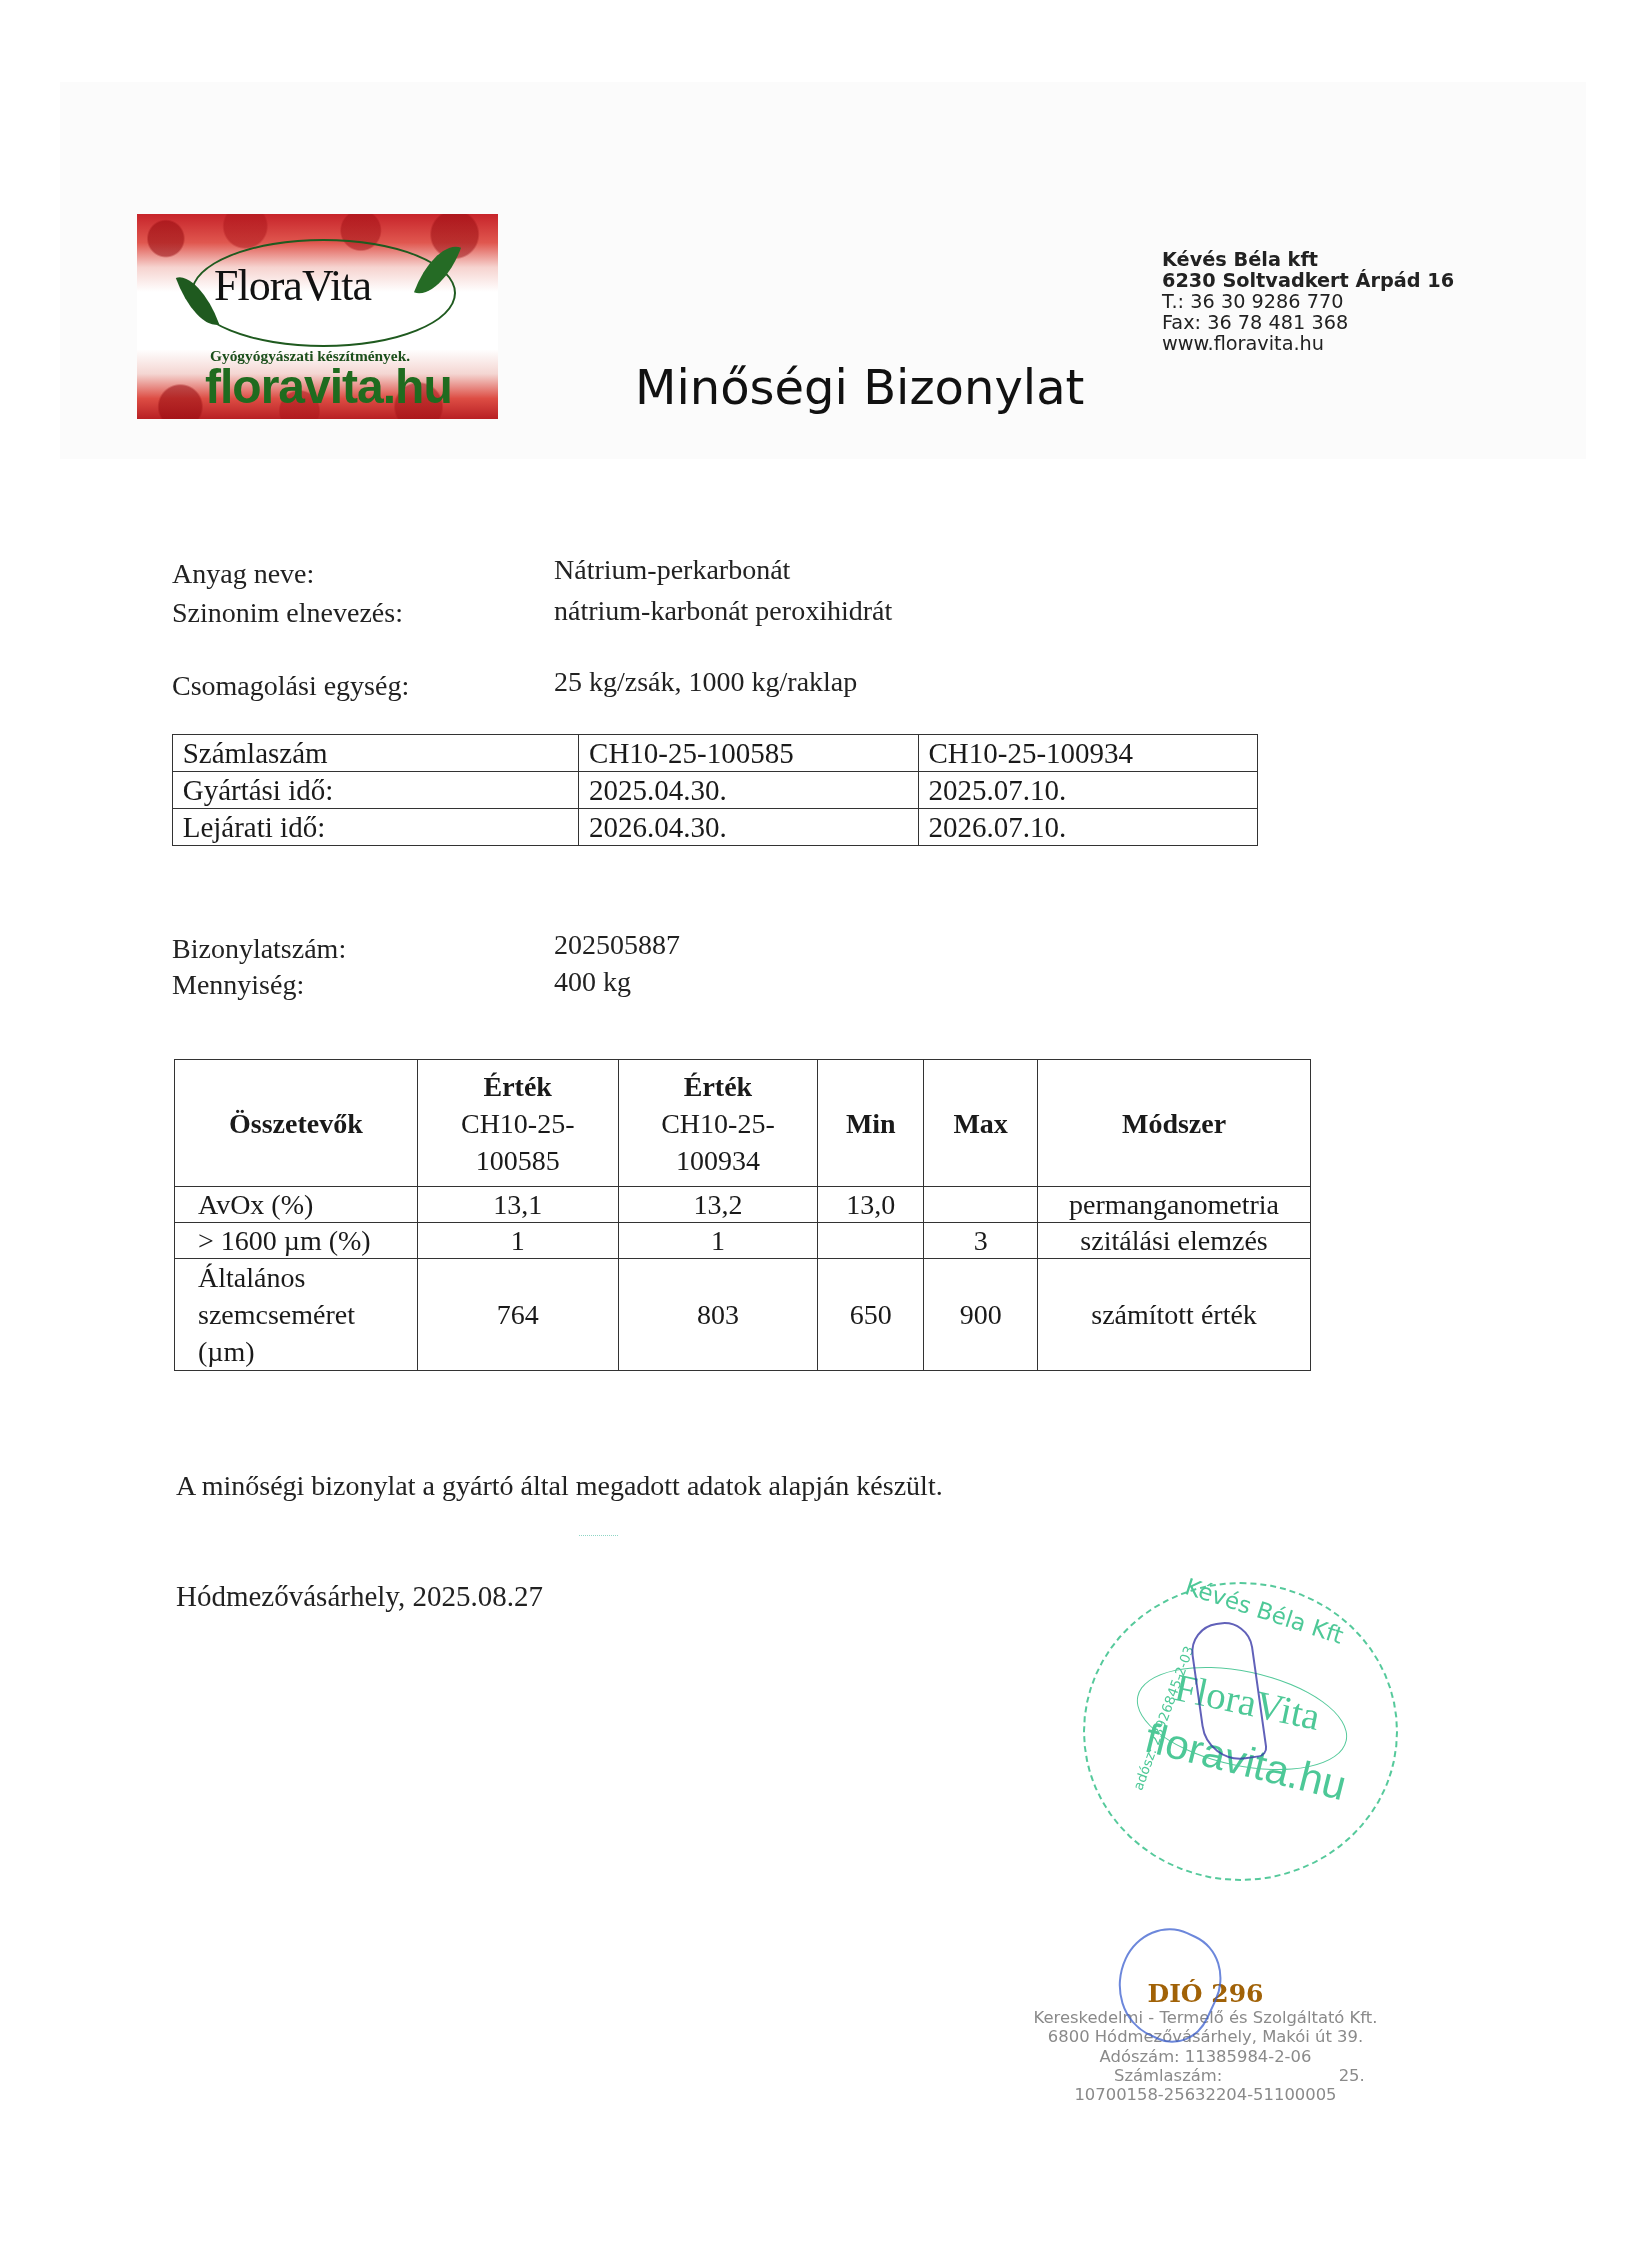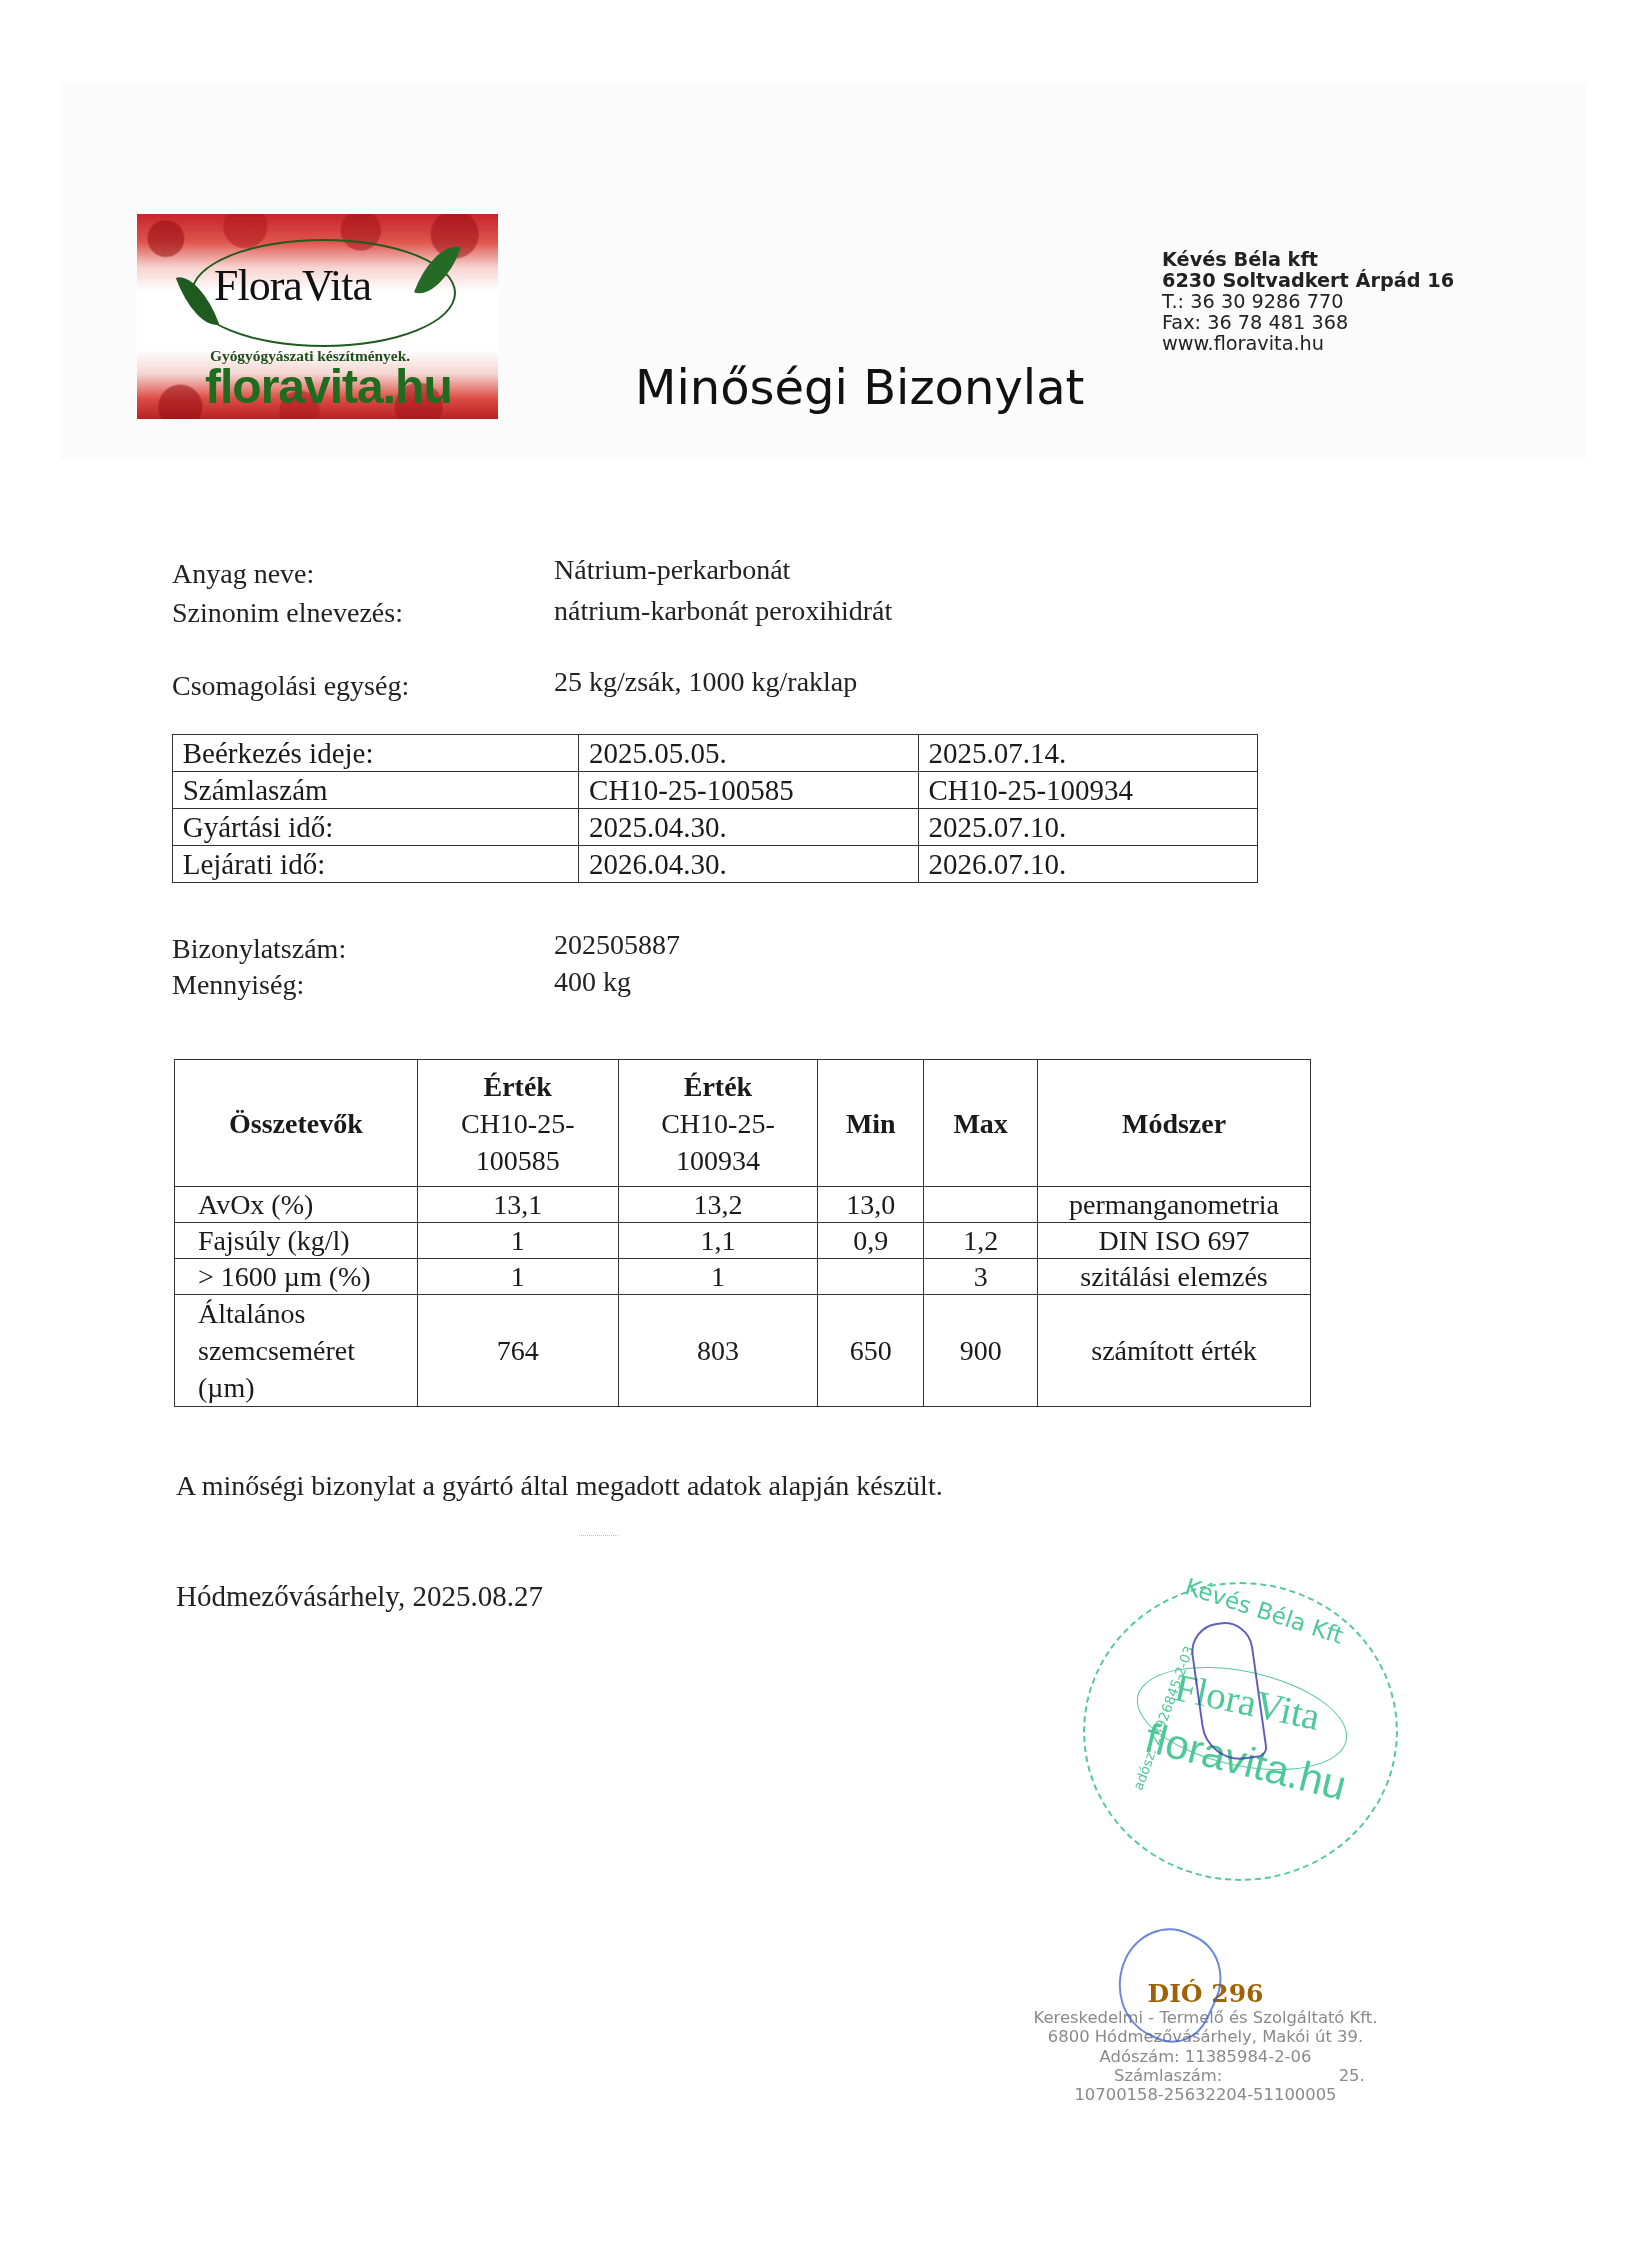--- a/index.html
+++ b/index.html
@@ -93,25 +93,20 @@
 <div class="info-label" style="top:558px">Anyag neve:</div>
 <div class="info-value bold" style="top:554px">Nátrium-perkarbonát</div>
 <div class="info-label" style="top:597px">Szinonim elnevezés:</div>
 <div class="info-value" style="top:595px">nátrium-karbonát peroxihidrát</div>
 <div class="info-label" style="top:670px">Csomagolási egység:</div>
 <div class="info-value" style="top:666px">25 kg/zsák, 1000 kg/raklap</div>
 
 <table class="batch-table">
   <tbody>
     <tr>
-      <td>Beérkezés ideje:</td>
-      <td>2025.05.05.</td>
-      <td>2025.07.14.</td>
-    </tr>
-    <tr>
       <td>Számlaszám</td>
       <td>CH10-25-100585</td>
       <td>CH10-25-100934</td>
     </tr>
     <tr>
       <td>Gyártási idő:</td>
       <td>2025.04.30.</td>
       <td>2025.07.10.</td>
     </tr>
     <tr>
@@ -157,28 +152,20 @@
   <tbody>
     <tr>
       <td class="name">AvOx (%)</td>
       <td>13,1</td>
       <td>13,2</td>
       <td>13,0</td>
       <td></td>
       <td>permanganometria</td>
     </tr>
     <tr>
-      <td class="name">Fajsúly (kg/l)</td>
-      <td>1</td>
-      <td>1,1</td>
-      <td>0,9</td>
-      <td>1,2</td>
-      <td>DIN ISO 697</td>
-    </tr>
-    <tr>
       <td class="name">&gt; 1600 µm (%)</td>
       <td>1</td>
       <td>1</td>
       <td></td>
       <td>3</td>
       <td>szitálási elemzés</td>
     </tr>
     <tr class="tall">
       <td class="name">
         <div>Általános</div>

